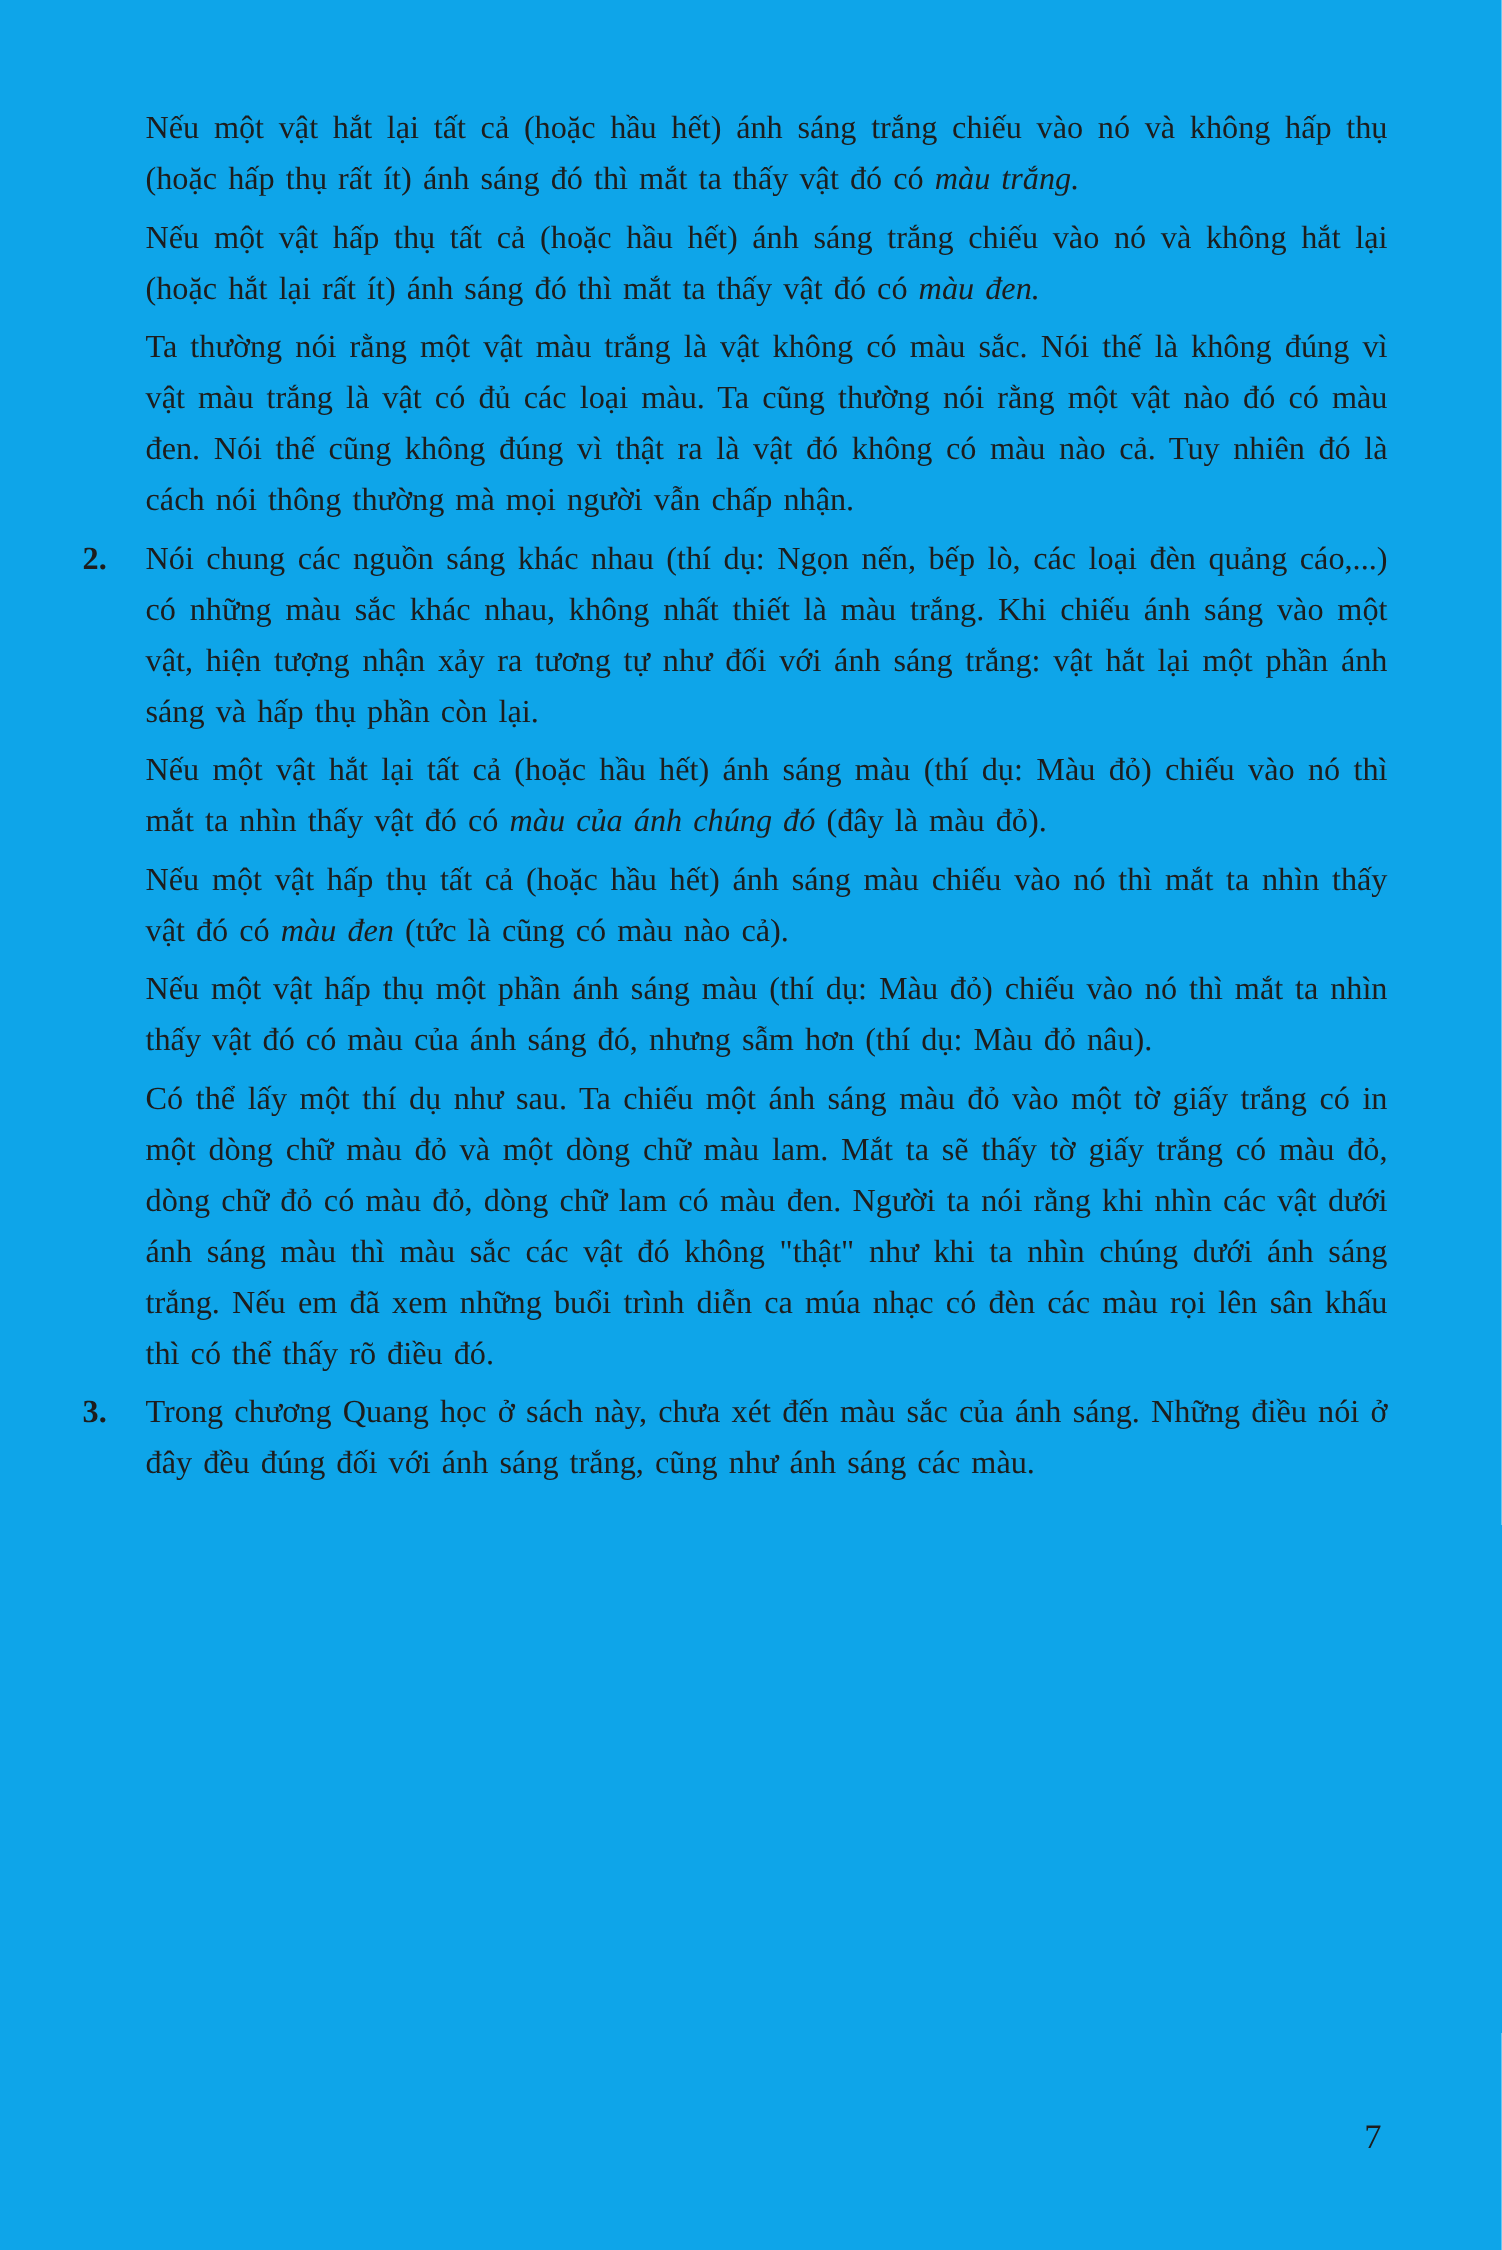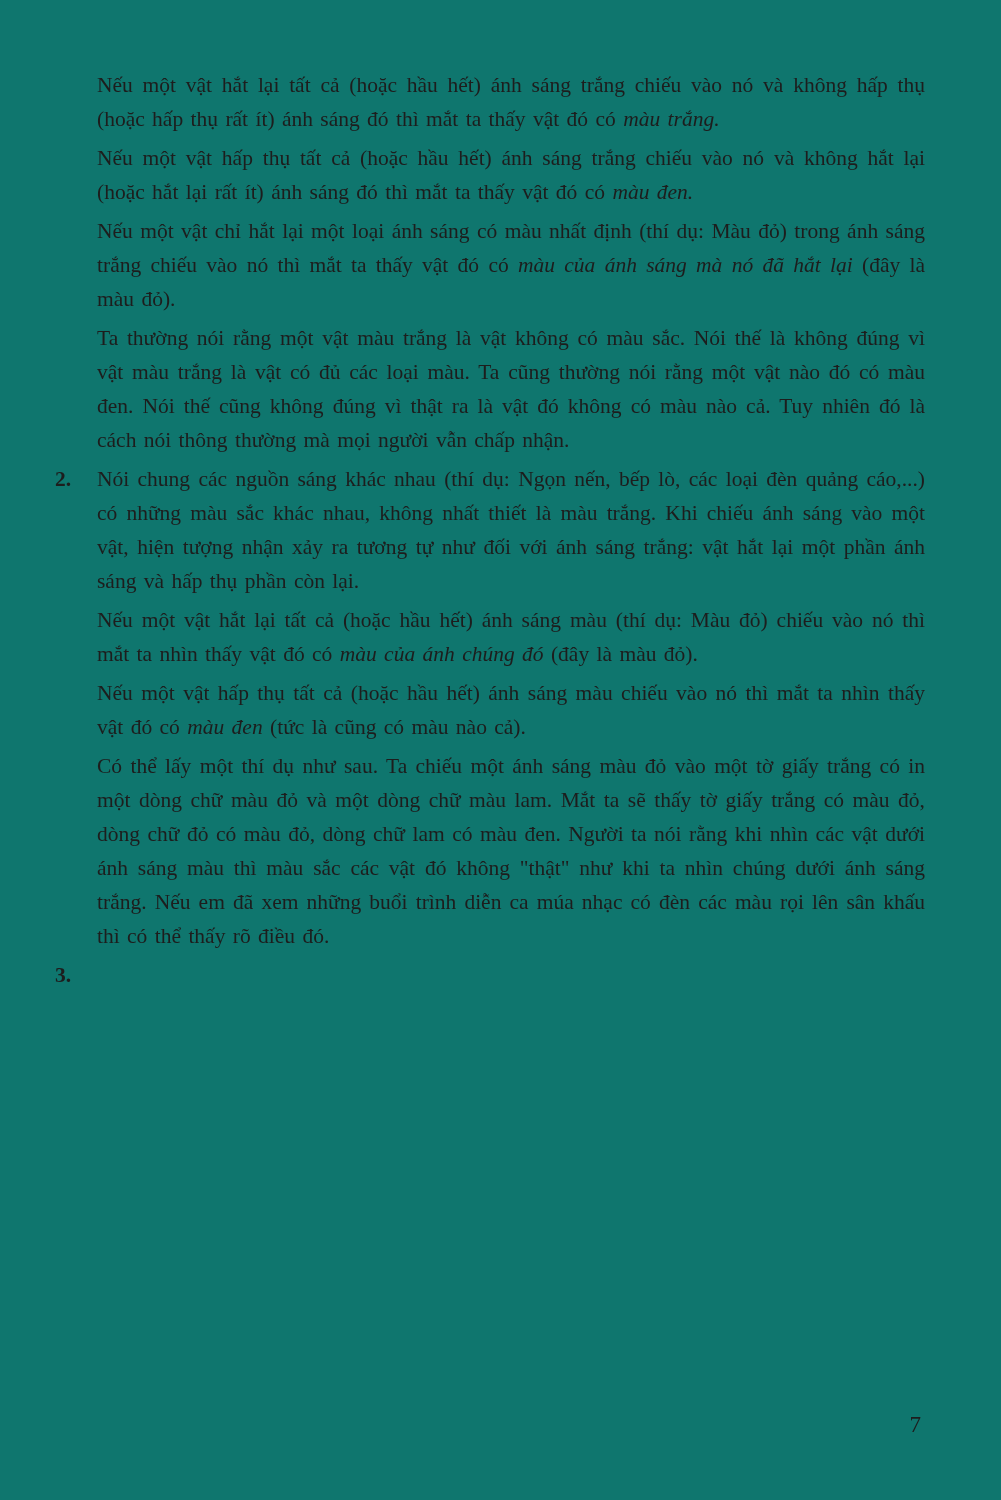--- a/index.html
+++ b/index.html
@@ -13,21 +13,21 @@
     font-family: "Liberation Serif", serif;
     color: #1d1d1d;
     position: relative;
     overflow: hidden;
   }
   .page {
     position: absolute;
     left: 0; top: 0;
     width: 1001px;
     height: 1500px;
-    background: #0f766e;
+    background: #0ea5e9;
   }
   .text-block {
     position: absolute;
     left: 97px;
     top: 68px;
     width: 828px;
   }
   p.para {
     margin: 0 0 5px 0;
     font-size: 21.5px;
@@ -53,22 +53,22 @@
     color: #1d1d1d;
   }
 </style>
 </head>
 <body>
 
 <div class="page">
   <div class="text-block" id="blocks">
       <p class="para"><span>Nếu một vật hắt lại tất cả (hoặc hầu hết) ánh sáng trắng chiếu vào nó và không hấp thụ (hoặc hấp thụ rất ít) ánh sáng đó thì mắt ta thấy vật đó có </span><span class="it">màu trắng.</span></p>
       <p class="para"><span>Nếu một vật hấp thụ tất cả (hoặc hầu hết) ánh sáng trắng chiếu vào nó và không hắt lại (hoặc hắt lại rất ít) ánh sáng đó thì mắt ta thấy vật đó có </span><span class="it">màu đen.</span></p>
-      <p class="para"><span>Nếu một vật chỉ hắt lại một loại ánh sáng có màu nhất định (thí dụ: Màu đỏ) trong ánh sáng trắng chiếu vào nó thì mắt ta thấy vật đó có </span><span class="it">màu của ánh sáng mà nó đã hắt lại</span><span> (đây là màu đỏ).</span></p>
       <p class="para"><span>Ta thường nói rằng một vật màu trắng là vật không có màu sắc. Nói thế là không đúng vì vật màu trắng là vật có đủ các loại màu. Ta cũng thường nói rằng một vật nào đó có màu đen. Nói thế cũng không đúng vì thật ra là vật đó không có màu nào cả. Tuy nhiên đó là cách nói thông thường mà mọi người vẫn chấp nhận.</span></p>
       <p class="para"><span class="num">2.</span><span>Nói chung các nguồn sáng khác nhau (thí dụ: Ngọn nến, bếp lò, các loại đèn quảng cáo,...) có những màu sắc khác nhau, không nhất thiết là màu trắng. Khi chiếu ánh sáng vào một vật, hiện tượng nhận xảy ra tương tự như đối với ánh sáng trắng: vật hắt lại một phần ánh sáng và hấp thụ phần còn lại.</span></p>
       <p class="para"><span>Nếu một vật hắt lại tất cả (hoặc hầu hết) ánh sáng màu (thí dụ: Màu đỏ) chiếu vào nó thì mắt ta nhìn thấy vật đó có </span><span class="it">màu của ánh chúng đó</span><span> (đây là màu đỏ).</span></p>
       <p class="para"><span>Nếu một vật hấp thụ tất cả (hoặc hầu hết) ánh sáng màu chiếu vào nó thì mắt ta nhìn thấy vật đó có </span><span class="it">màu đen</span><span> (tức là cũng có màu nào cả).</span></p>
+      <p class="para"><span>Nếu một vật hấp thụ một phần ánh sáng màu (thí dụ: Màu đỏ) chiếu vào nó thì mắt ta nhìn thấy vật đó có màu của ánh sáng đó, nhưng sẫm hơn (thí dụ: Màu đỏ nâu).</span></p>
       <p class="para"><span>Có thể lấy một thí dụ như sau. Ta chiếu một ánh sáng màu đỏ vào một tờ giấy trắng có in một dòng chữ màu đỏ và một dòng chữ màu lam. Mắt ta sẽ thấy tờ giấy trắng có màu đỏ, dòng chữ đỏ có màu đỏ, dòng chữ lam có màu đen. Người ta nói rằng khi nhìn các vật dưới ánh sáng màu thì màu sắc các vật đó không "thật" như khi ta nhìn chúng dưới ánh sáng trắng. Nếu em đã xem những buổi trình diễn ca múa nhạc có đèn các màu rọi lên sân khấu thì có thể thấy rõ điều đó.</span></p>
-      <p class="para"><span class="num">3.</span></p>
+      <p class="para"><span class="num">3.</span><span>Trong chương Quang học ở sách này, chưa xét đến màu sắc của ánh sáng. Những điều nói ở đây đều đúng đối với ánh sáng trắng, cũng như ánh sáng các màu.</span></p>
     </div>
   <div class="page-number">7</div>
 </div>
 
 </body></html>

